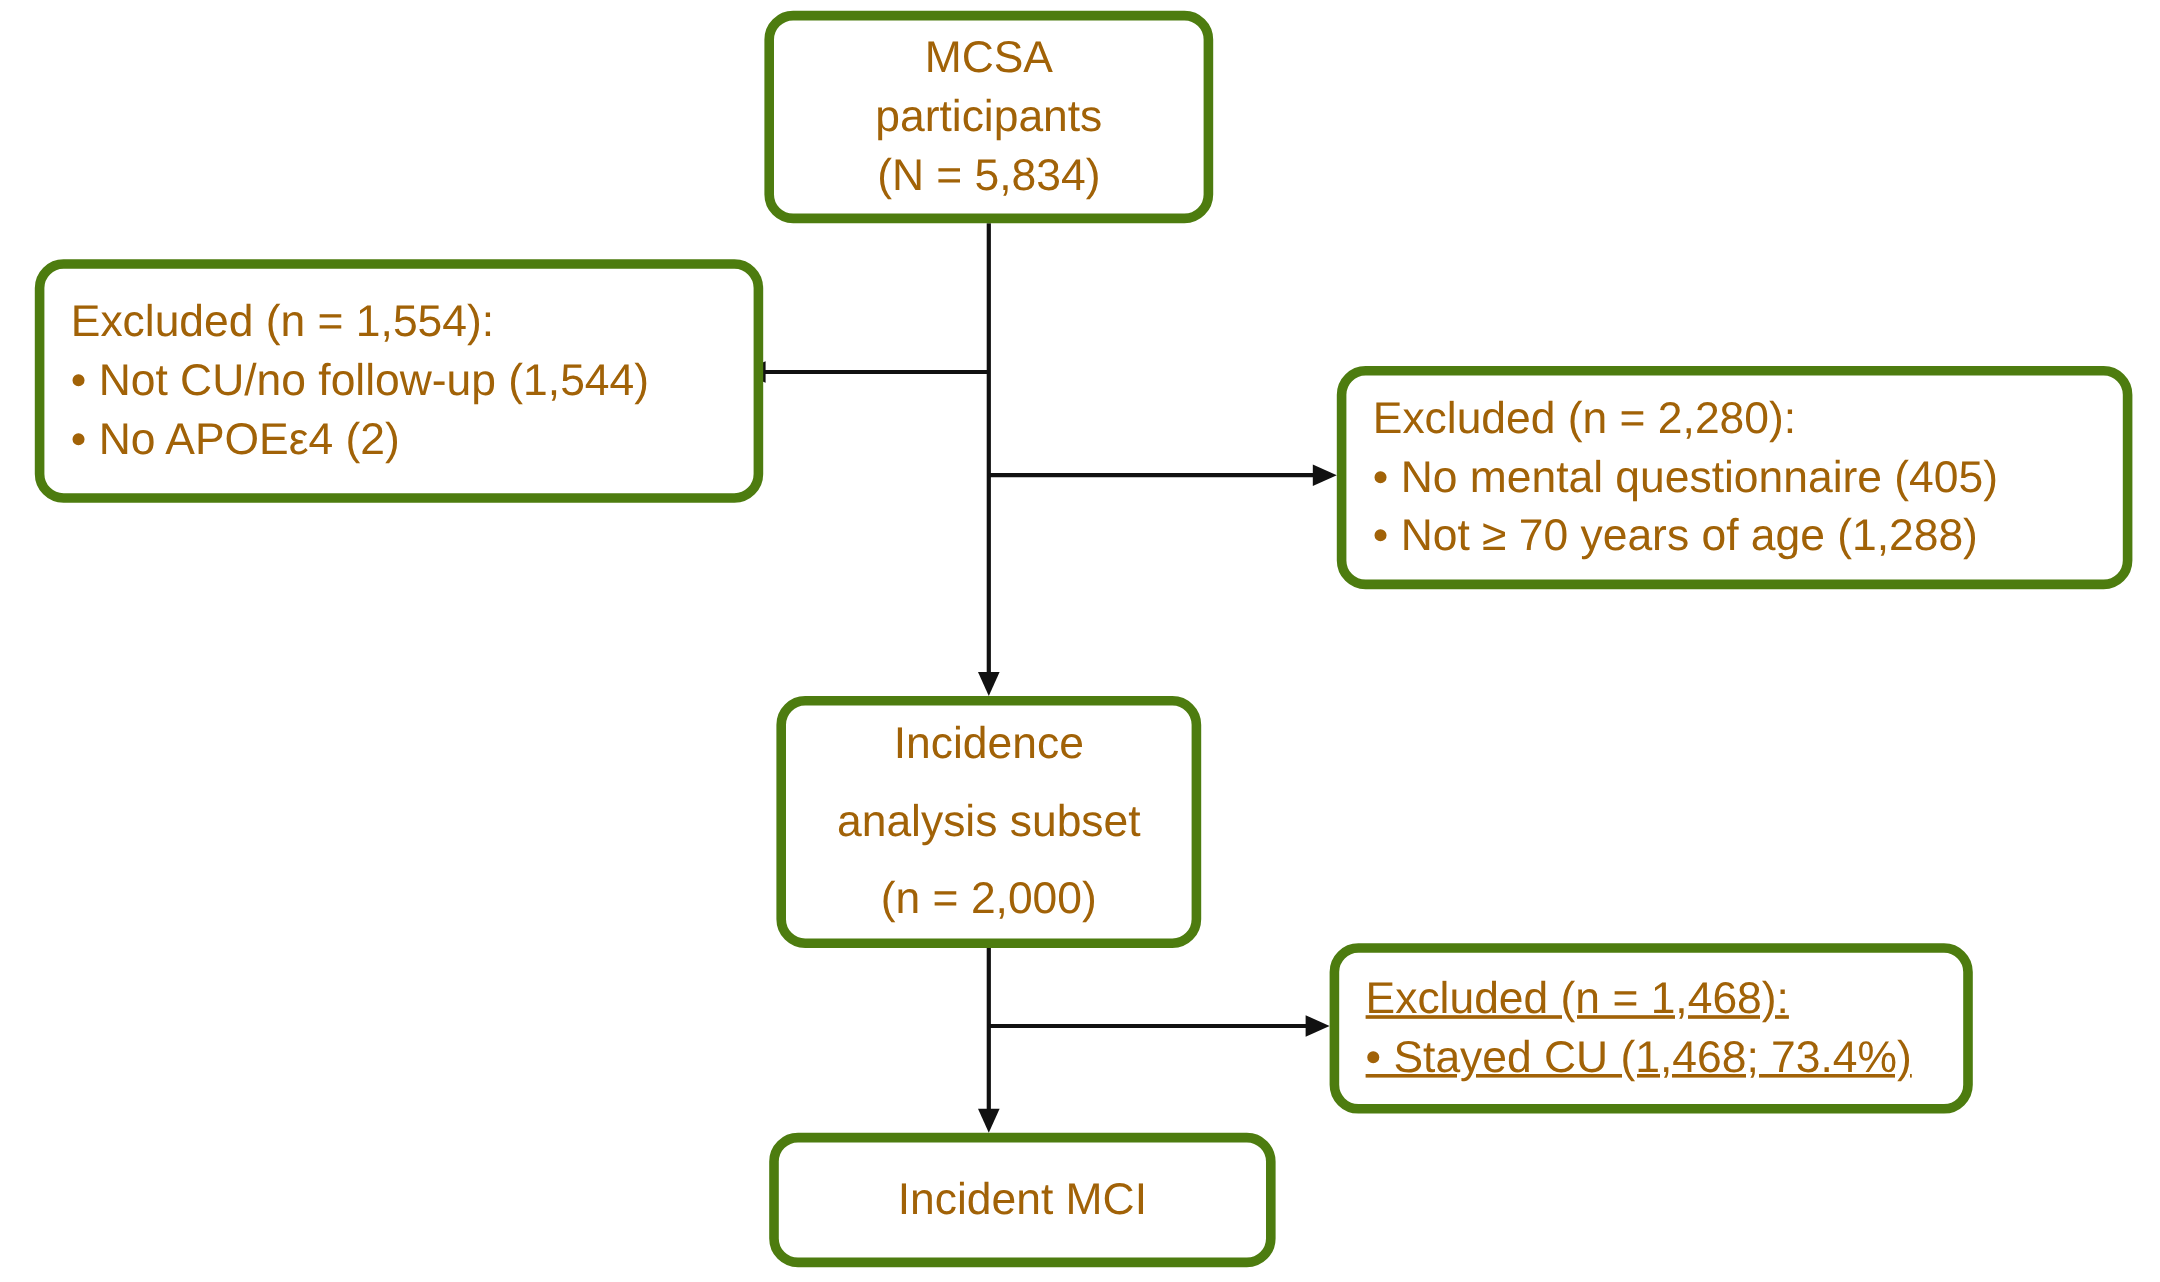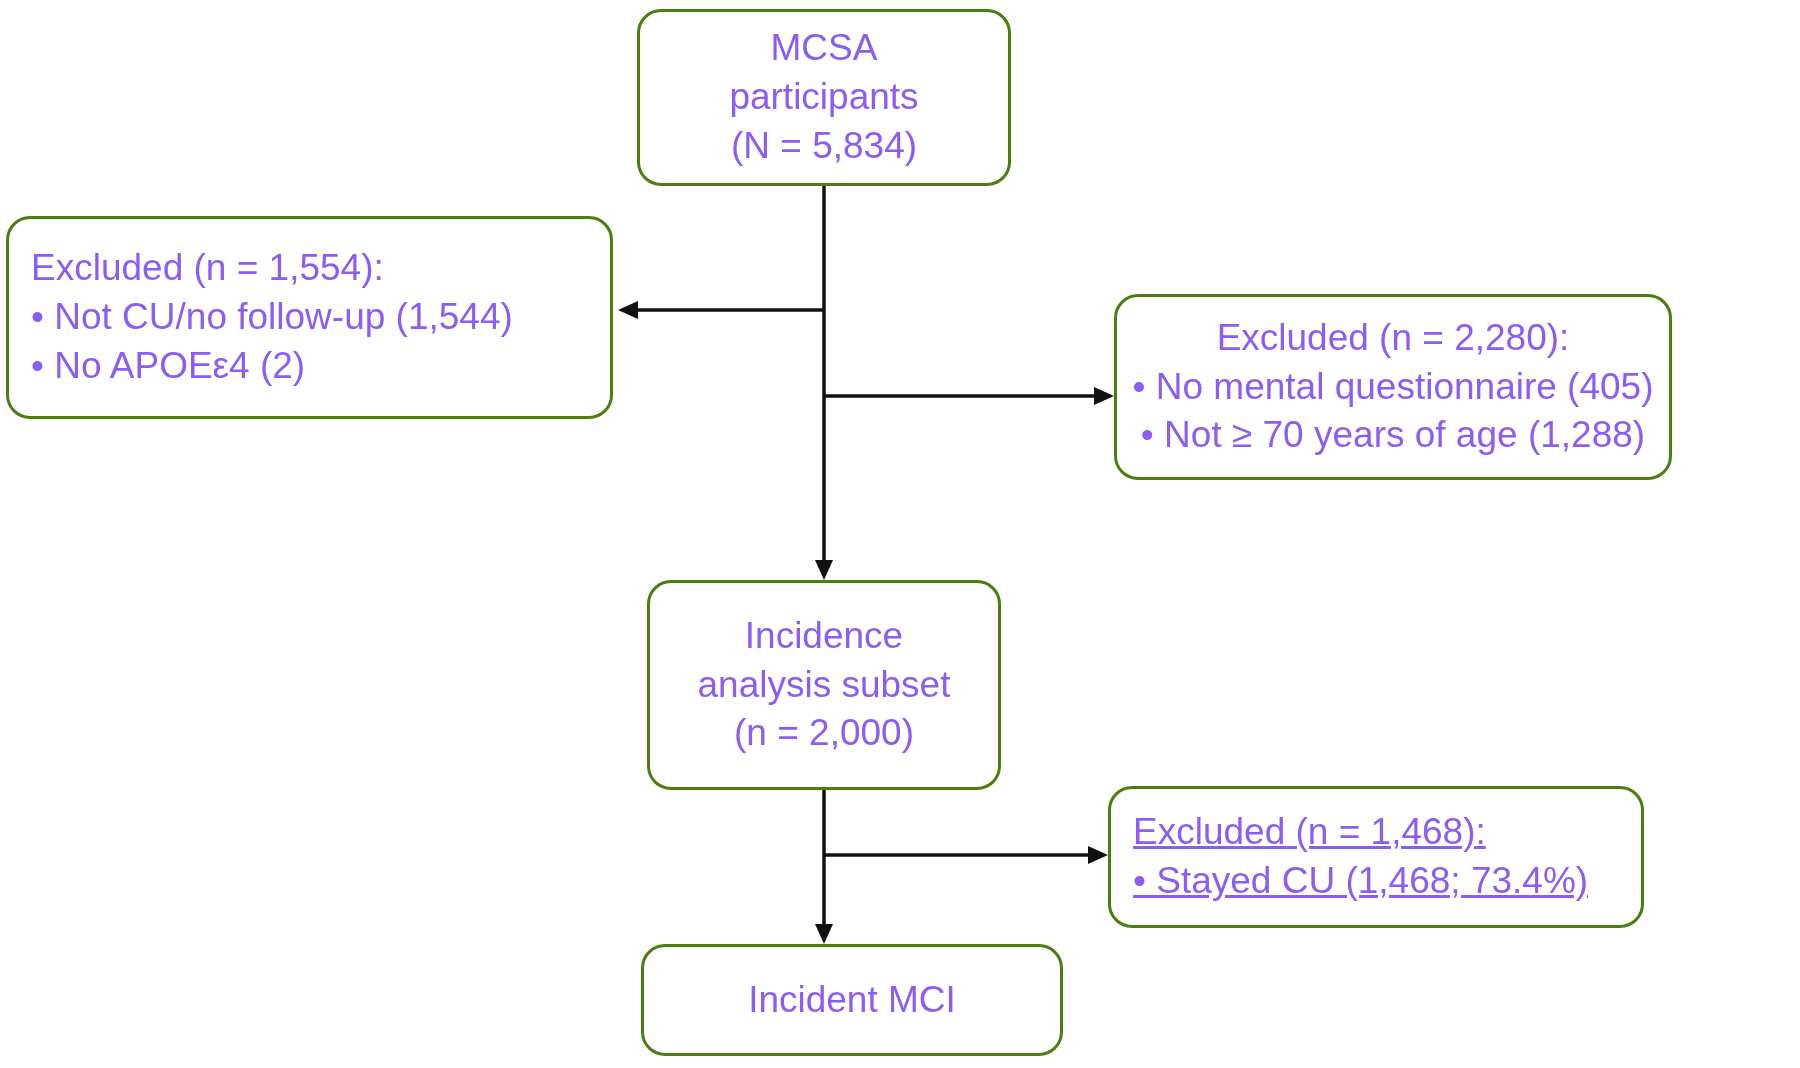--- a/index.html
+++ b/index.html
@@ -17,28 +17,28 @@
   }
   svg.connectors {
     position: absolute; left: 0; top: 0;
     width: 1800px; height: 1068px;
   }
   svg.connectors line { stroke: #111111; stroke-width: 3.5; }
   svg.connectors polygon { fill: #111111; stroke: none; }
   .node {
     position: absolute;
     background: #ffffff;
-    border: 3px solid #4d7c0f;
+    border: 8px solid #4d7c0f;
     border-radius: 24px;
     display: flex;
     flex-direction: column;
     justify-content: center;
     font-size: 37px;
     line-height: 1.32;
-    color: #8b5cf6;
+    color: #a16207;
   }
   .node.center {
     align-items: center;
     text-align: center;
     padding: 6px 12px;
   }
   .node.leftalign {
     align-items: flex-start;
     text-align: left;
     padding: 8px 22px;
@@ -67,33 +67,33 @@
     <line x1="824" y1="855" x2="1090" y2="855"></line>
     <polygon points="1108,855 1088,846 1088,864"></polygon>
   </svg>
 
   <div class="node center" style="left:637px; top:9px; width:374px; height:177px;">
     <div class="tline">MCSA</div>
     <div class="tline">participants</div>
     <div class="tline">(N = 5,834)</div>
   </div>
 
-  <div class="node leftalign" style="left:6px; top:216px; width:607px; height:203px;">
+  <div class="node leftalign" style="left:29px; top:216px; width:607px; height:203px;">
     <div class="tline">Excluded (n = 1,554):</div>
     <div class="tline">• Not CU/no follow-up (1,544)</div>
     <div class="tline">• No APOEε4 (2)</div>
   </div>
 
-  <div class="node leftalign" style="left:1114px; top:294px; width:558px; height:186px;align-items:center;">
+  <div class="node leftalign" style="left:1114px; top:305px; width:663px; height:186px;">
     <div class="tline">Excluded (n = 2,280):</div>
     <div class="tline">• No mental questionnaire (405)</div>
     <div class="tline">• Not ≥ 70 years of age (1,288)</div>
   </div>
 
-  <div class="node center" style="left:647px; top:580px; width:354px; height:210px;">
+  <div class="node center" style="left:647px; top:580px; width:354px; height:210px;gap:16px;">
     <div class="tline">Incidence</div>
     <div class="tline">analysis subset</div>
     <div class="tline">(n = 2,000)</div>
   </div>
 
   <div class="node leftalign" style="left:1108px; top:786px; width:536px; height:142px;text-decoration:underline;">
     <div class="tline">Excluded (n = 1,468):</div>
     <div class="tline">• Stayed CU (1,468; 73.4%)</div>
   </div>
 

